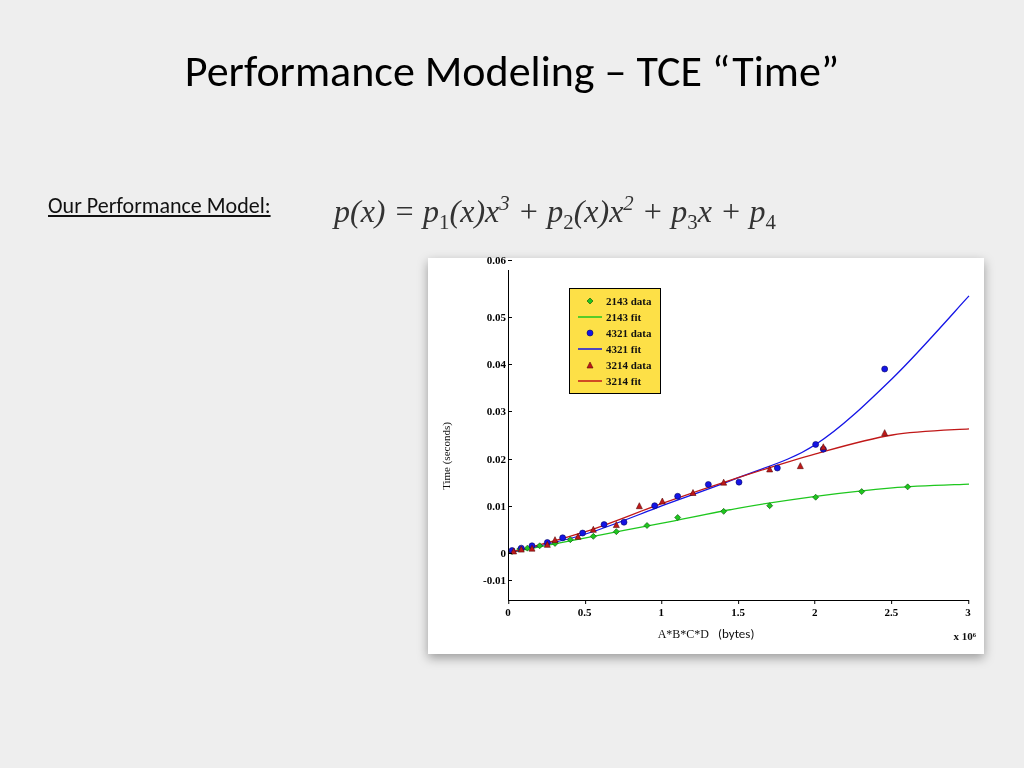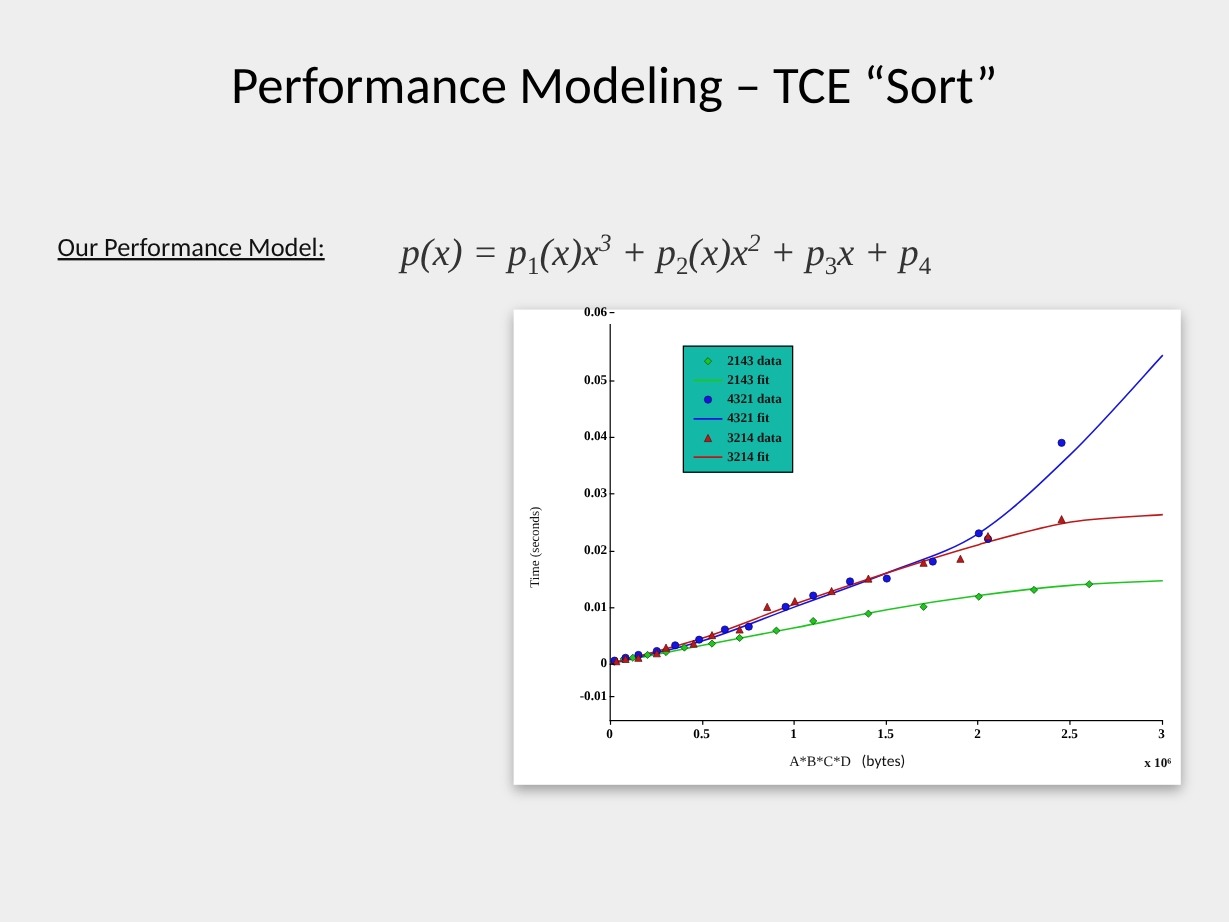--- a/index.html
+++ b/index.html
@@ -144,21 +144,21 @@
     font-size: 13px;
     font-weight: normal;
     text-align: center;
   }
 
   .legend {
     position: absolute;
     left: 60px;
     top: 18px;
     border: 1px solid #000;
-    background: #14b8a6;
+    background: #fde047;
     padding: 4px 8px 4px 6px;
     font-family: "Times New Roman", serif;
     font-size: 11px;
     font-weight: bold;
   }
   .legend-row {
     display: flex;
     align-items: center;
     height: 16px;
   }
@@ -171,21 +171,21 @@
   .legend-row .lbl {
     padding-left: 2px;
   }
   svg.mark { display:block; }
 </style>
 </head>
 <body>
 
 <div class="slide">
 
-  <div class="title">Performance Modeling – TCE “Sort”</div>
+  <div class="title">Performance Modeling – TCE “Time”</div>
 
   <div class="model-label">Our Performance Model:</div>
 
   <div class="formula">p(x) = p<sub>1</sub>(x)x<sup>3</sup> + p<sub>2</sub>(x)x<sup>2</sup> + p<sub>3</sub>x + p<sub>4</sub></div>
 
 
   <div class="chart">
     <div class="ylabel">Time (seconds)</div>
     <div class="plot">
       <svg id="plot-svg" width="460" height="330" viewBox="0 0 460 330" style="position:absolute;left:0;top:0;overflow:visible">

